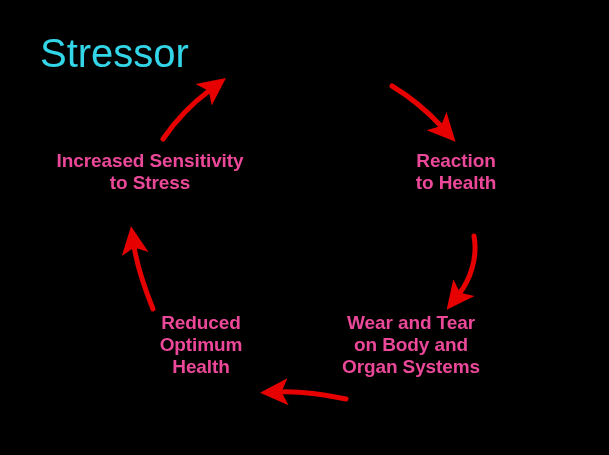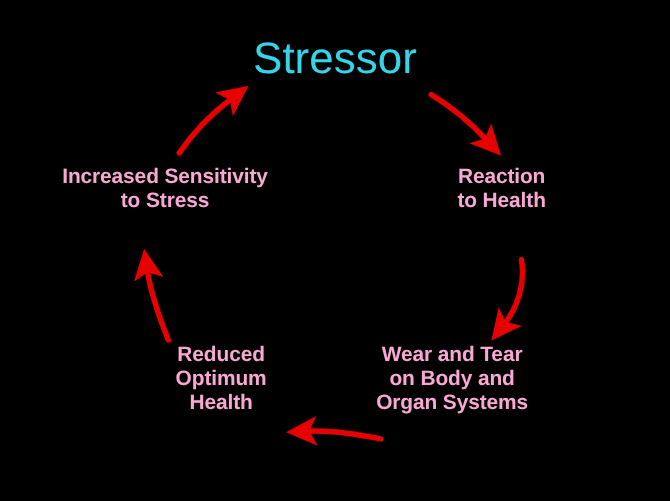--- a/index.html
+++ b/index.html
@@ -19,39 +19,39 @@
   }
   #cycle-svg {
     position: absolute;
     left: 0;
     top: 0;
     width: 609px;
     height: 455px;
   }
   .node-label {
     position: absolute;
-    color: #f9a8d4;
+    color: #ec4899;
     font-weight: bold;
     font-size: 19px;
     line-height: 22px;
     text-align: center;
     white-space: pre-line;
     letter-spacing: -0.1px;
   }
   #title-stressor {
     position: absolute;
     left: 0;
     right: 0;
     top: 30px;
-    text-align: center;
     color: #33d6e8;
     font-size: 40px;
     line-height: 46px;
     font-weight: normal;
     letter-spacing: 0px;
+    padding-left: 40px;
   }
   #label-increased-sensitivity {
     left: 28px;
     top: 150px;
     width: 244px;
   }
   #label-reaction {
     left: 388px;
     top: 150px;
     width: 136px;

